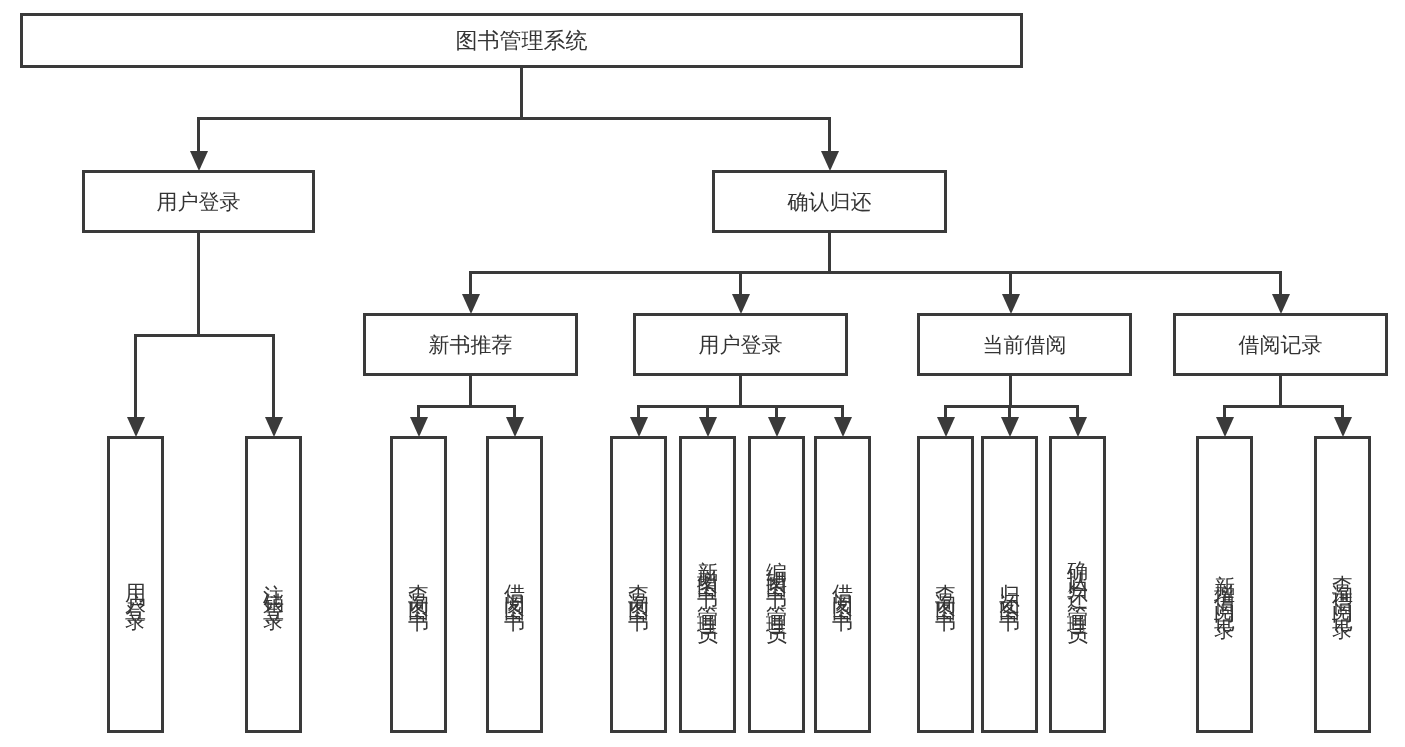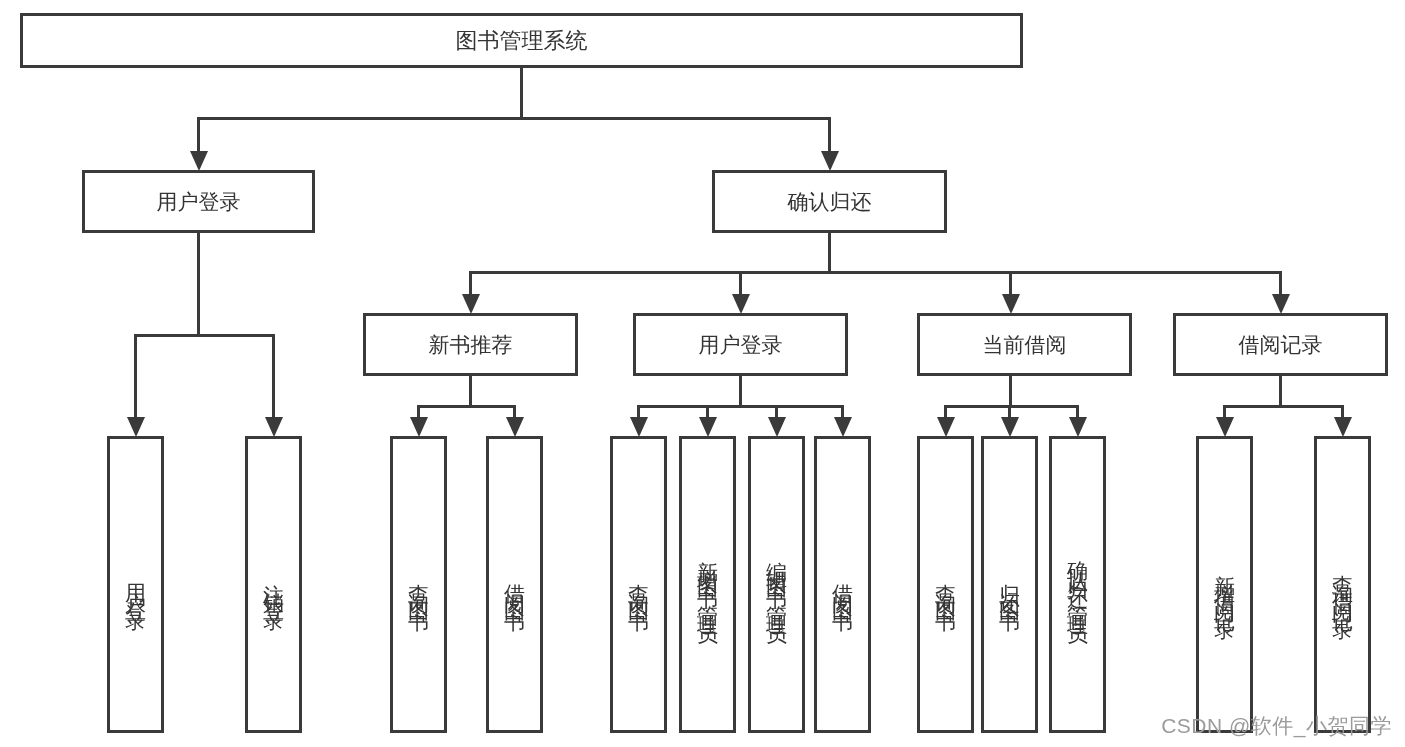--- a/index.html
+++ b/index.html
@@ -197,14 +197,13 @@
     <span>确认归还（管理员）</span>
   </div>
 
   <div class="box vbox l4" id="e1">
     <span>新增借阅记录</span>
   </div>
   <div class="box vbox l4" id="e2">
     <span>查询借阅记录</span>
   </div>
 
-  <div id="watermark">CSDN @软件_小贺同学</div>
 </div>
 
 </body></html>

